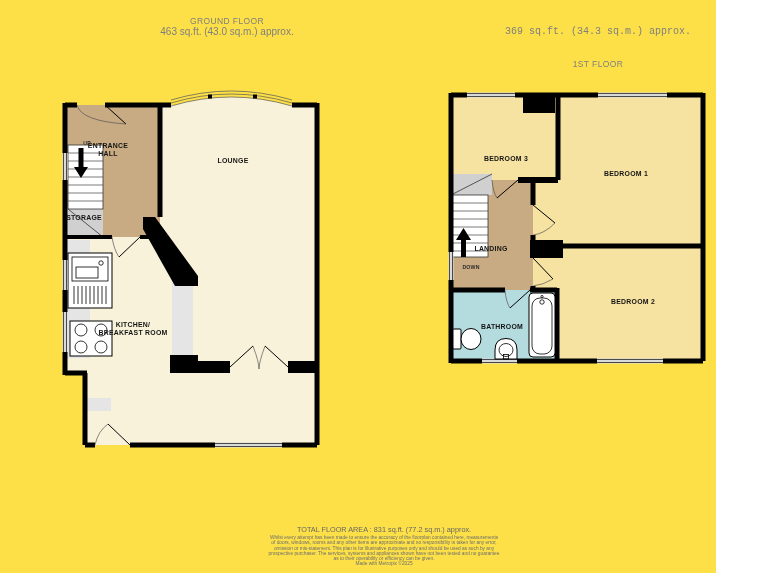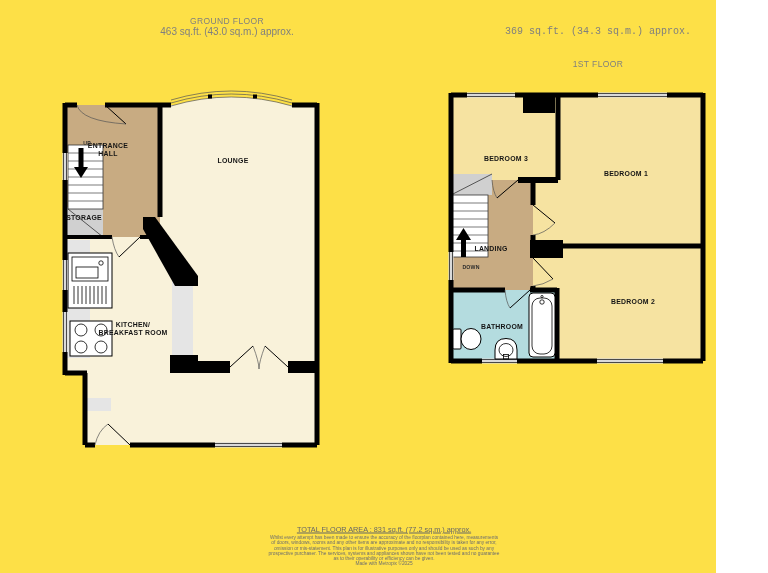--- a/index.html
+++ b/index.html
@@ -3,21 +3,21 @@
 <meta charset="utf-8">
 <style>
   html,body{margin:0;padding:0;background:#fff;}
   .canvas{position:relative;width:668px;height:573px;background:#fde047;overflow:hidden;
           font-family:"Liberation Sans",sans-serif;padding-left:48px;}
   .abs{position:absolute;transform:translate(-50%,-50%);white-space:nowrap;}
   .floor-title{font-size:8.5px;color:#7f7f7f;letter-spacing:.4px;}
   .floor-area{font-size:10px;color:#7f7f7f;}
   .room-label{font-size:6.9px;font-weight:bold;color:#141414;letter-spacing:.25px;text-align:center;line-height:8px;}
   .tiny-label{font-size:5.2px;font-weight:bold;color:#2d2d2d;letter-spacing:.2px;}
-  .footer-total{font-size:7.3px;color:#666;text-decoration:underline;}
+  .footer-total{font-size:7.3px;color:#666;}
   .footer-line{font-size:4.8px;color:#6e6e6e;line-height:5.3px;text-align:center;}
   svg{position:absolute;display:block;}
   .w{stroke:var(--wall,#000);fill:none;stroke-linecap:butt;}
   .w5{stroke-width:5;} .w4{stroke-width:4;}
   .blk{fill:var(--wall,#000);}
   .cream{fill:var(--room-cream,#f9f2da);}
   .yellow{fill:var(--room-yellow,#f6e3a1);}
   .tan{fill:var(--hall-tan,#c8ab82);}
   .blue{fill:var(--bathroom-blue,#b4dcdf);}
   .sgray{fill:var(--storage-gray,#d0d0d0);}

